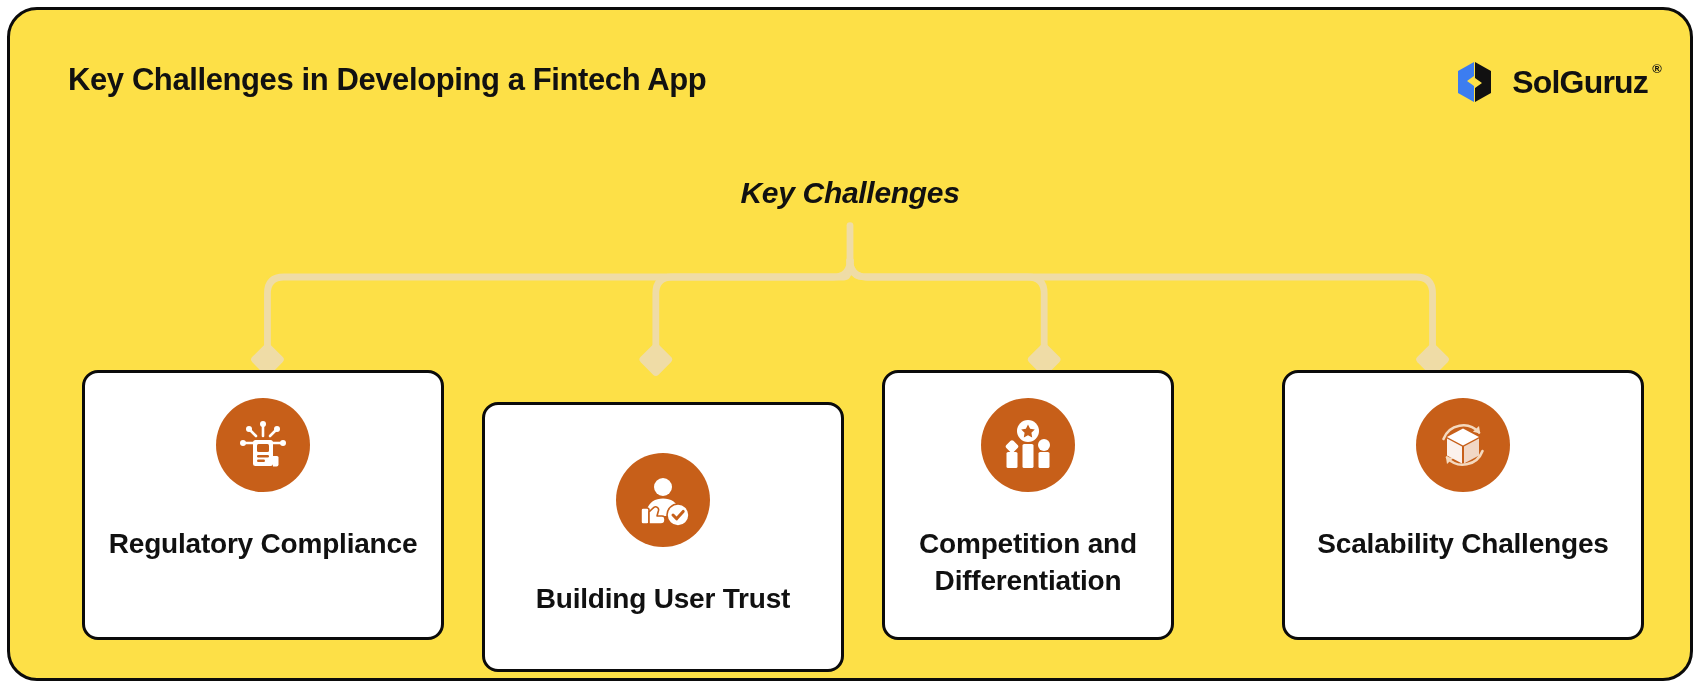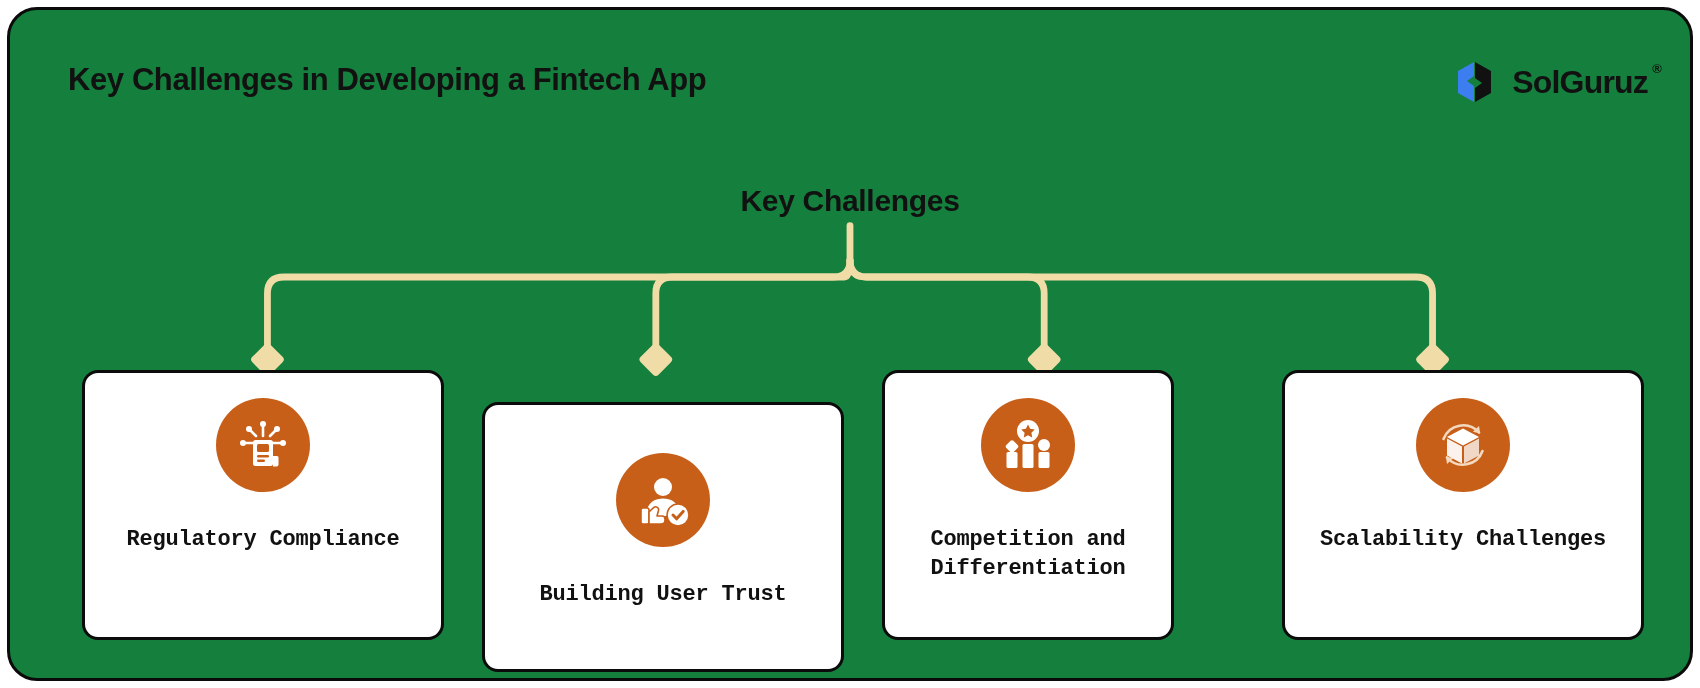--- a/index.html
+++ b/index.html
@@ -8,21 +8,21 @@
     width:1700px;height:688px;
     background:#ffffff;
     font-family:"Liberation Sans", sans-serif;
     overflow:hidden;
   }
   .frame{
     position:absolute;
     left:7px;top:7px;
     width:1686px;height:674px;
     box-sizing:border-box;
-    background:#15803d;
+    background:#fde047;
     border:3px solid #0B0B0B;
     border-radius:30px;
   }
   
   .page-title{
     position:absolute;
     left:58px;top:52px;
     font-size:31px;
     font-weight:bold;
     letter-spacing:-0.4px;
@@ -47,26 +47,27 @@
   }
   .logo-reg{
     position:absolute;
     top:-4px;right:-13px;
     font-size:13px;
     font-weight:bold;
   }
   
   .root-heading{
     position:absolute;
-    top:174px;left:0;right:0;
+    top:166px;left:0;right:0;
     text-align:center;
     font-size:30px;
     font-weight:bold;
     letter-spacing:-0.3px;
     color:#111111;
+    font-style:italic;
   }
   
   .connector{
     position:absolute;
     left:0;top:0;
     width:100%;height:100%;
     pointer-events:none;
   }
   
   .cards{
@@ -99,26 +100,25 @@
     justify-content:center;
   }
   .icon-badge svg{display:block;}
   .badge-high{top:25px;}
   .badge-low{top:48px;}
 
   .card-label{
     position:absolute;
     left:16px;right:16px;
     text-align:center;
-    font-size:22px;
+    font-size:28px;
     font-weight:bold;
     line-height:1.33;
     letter-spacing:-0.2px;
     color:#111111;
-    font-family:Liberation Mono, monospace;
   }
   .label-two{top:152px;}
   .label-one{top:175px;}
 </style>
 </head>
 <body>
 
 <div class="frame">
 
   <div class="page-title">Key Challenges in Developing a Fintech App</div>

